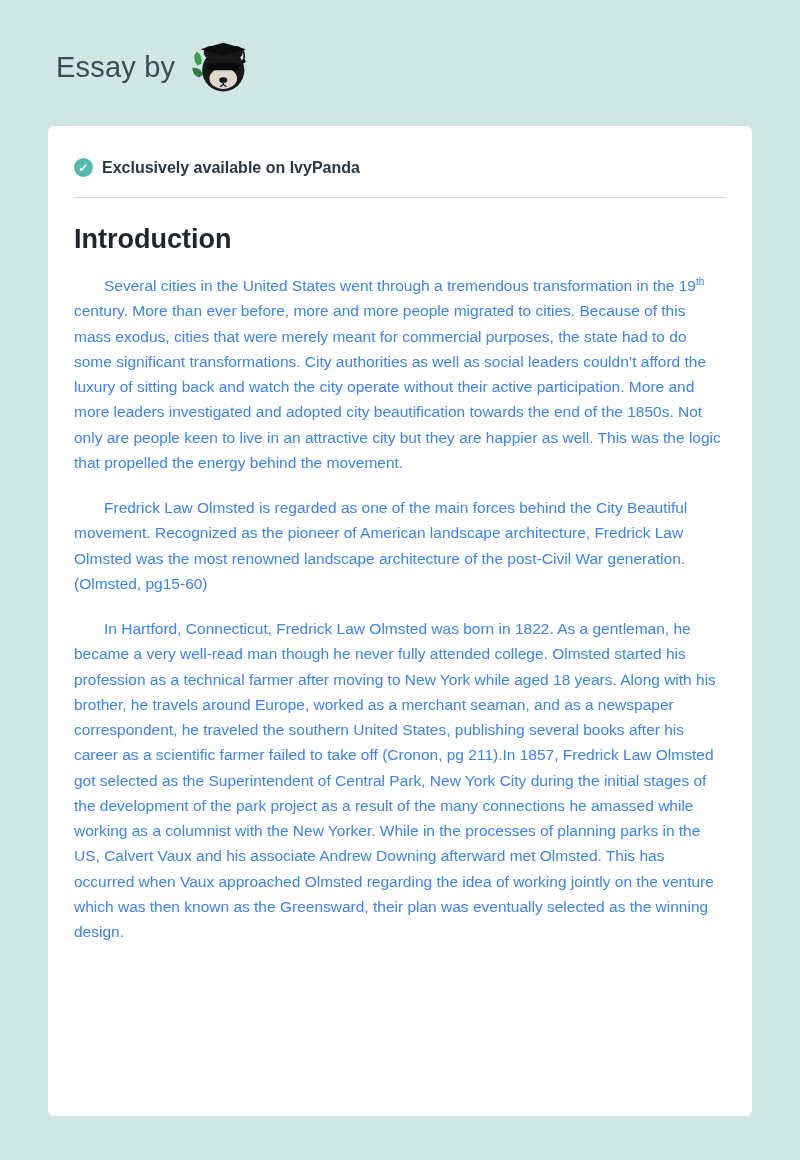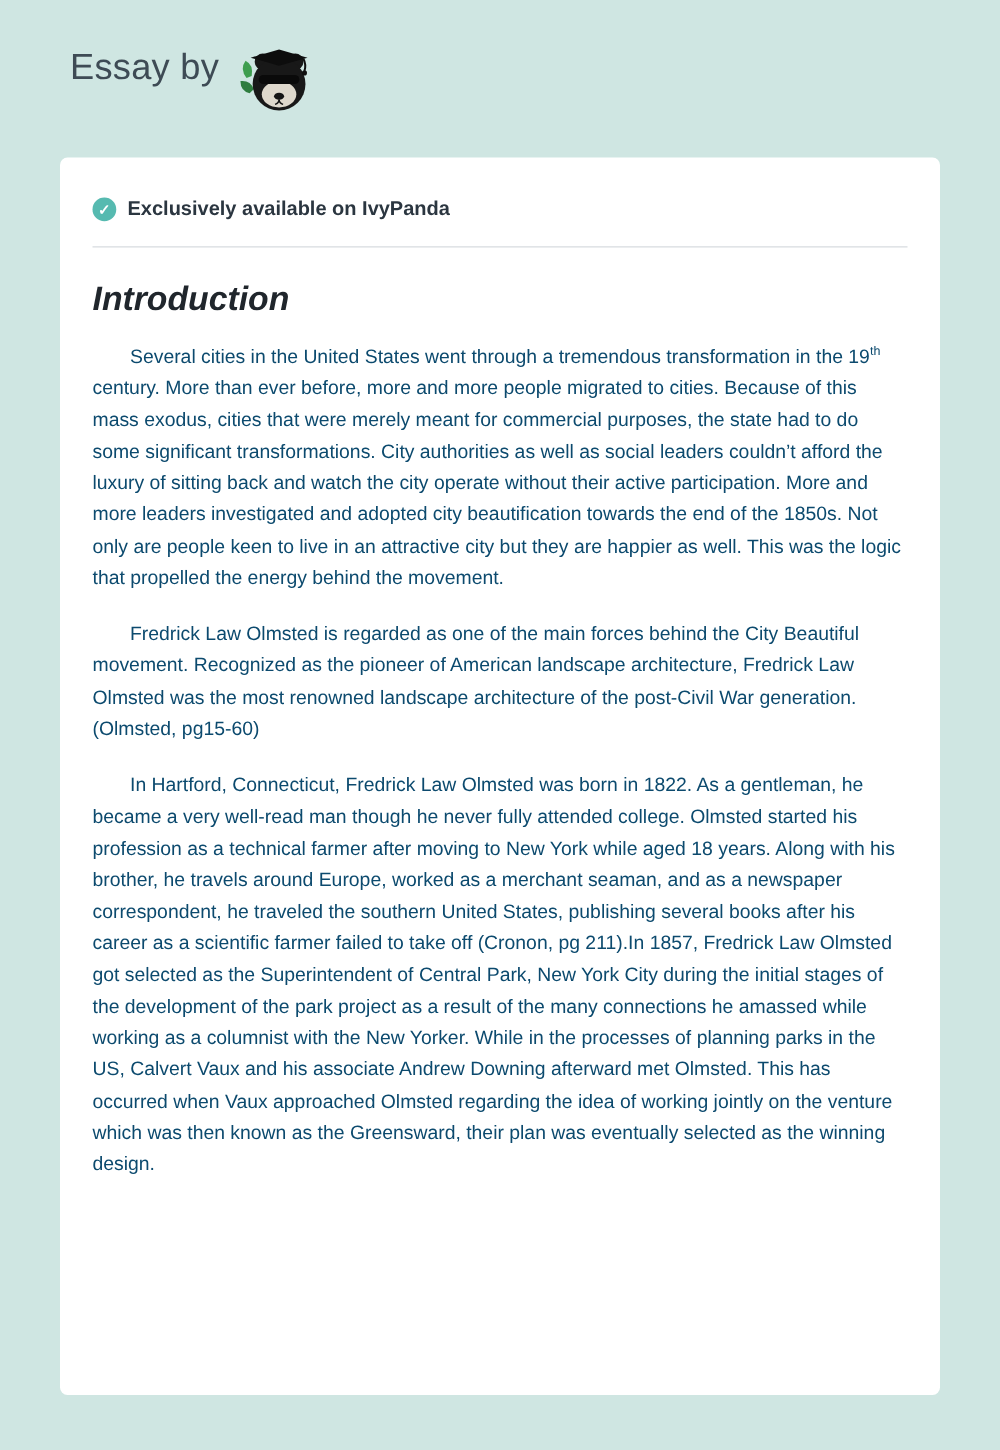--- a/index.html
+++ b/index.html
@@ -13,21 +13,21 @@
     -webkit-font-smoothing: antialiased;
   }
   .page {
     width: 800px;
     min-height: 1160px;
     padding-bottom: 42px;
   }
   
   .header {
     display: flex;
-    align-items: flex-start;
+    align-items: center;
     padding: 38px 0 0 56px;
     gap: 12px;
     height: 96px;
   }
   .essay-by {
     font-size: 29px;
     color: #3e4b55;
     font-weight: 400;
     letter-spacing: 0.2px;
   }
@@ -94,26 +94,25 @@
   .divider {
     border: none;
     border-top: 1px solid #d8dcdf;
     margin: 0 0 14px 0;
   }
   .section-heading {
     margin: 26px 0 18px 0;
     font-size: 27px;
     font-weight: 700;
     color: #20262c;
-    font-style: italic;
   }
   .body-text p {
     font-size: 15.5px;
     line-height: 1.63;
-    color: #0c4a6e;
+    color: #3b82f6;
     text-indent: 30px;
     margin: 0 0 20px 0;
   }
   .body-text p:last-child { margin-bottom: 0; }
   .body-text sup {
     font-size: 10px;
     line-height: 0;
   }
 </style>
 </head>

